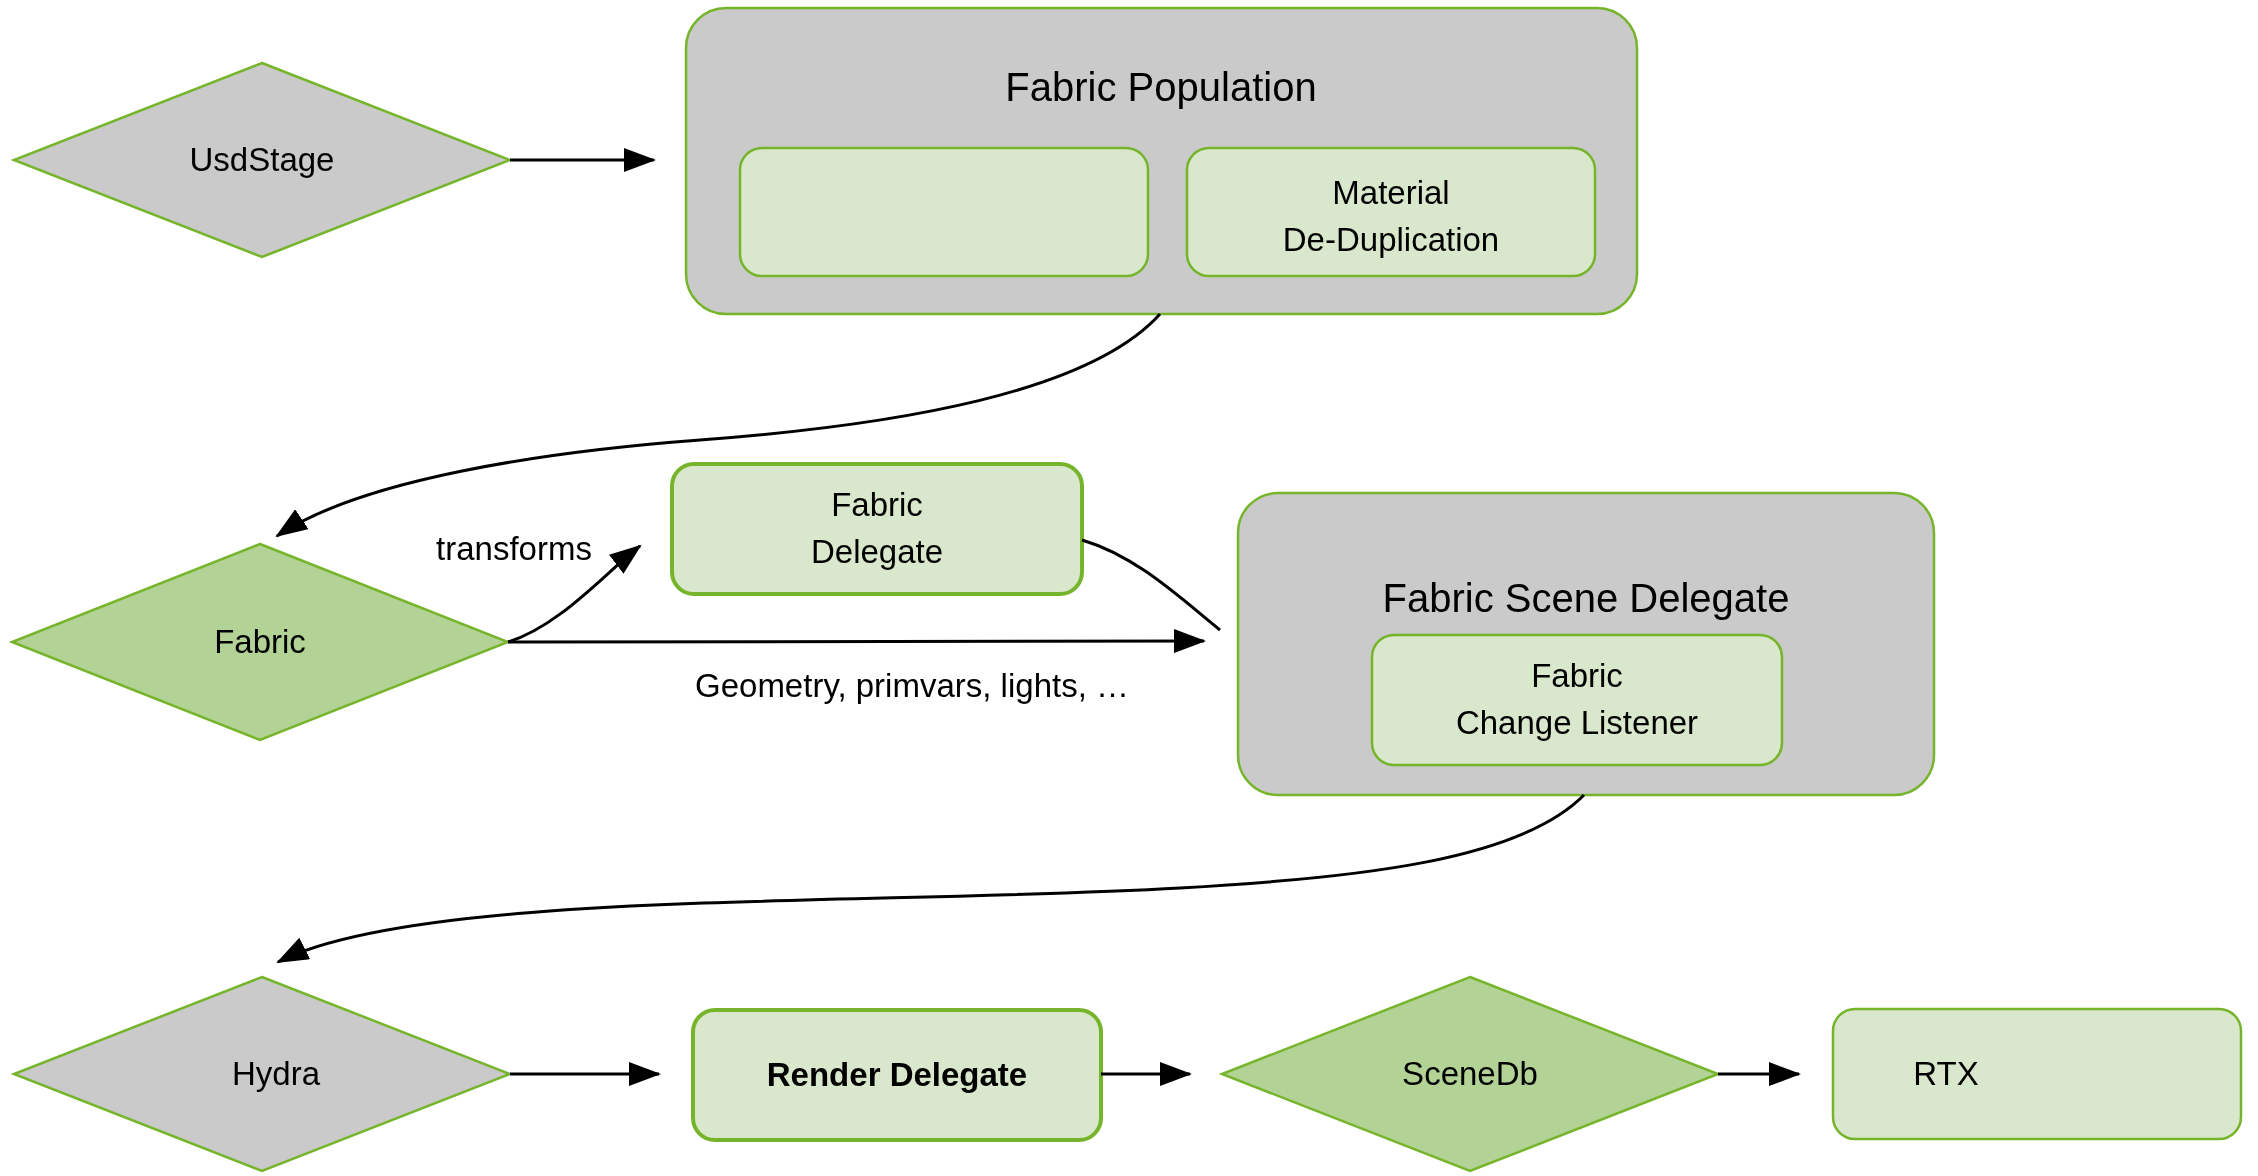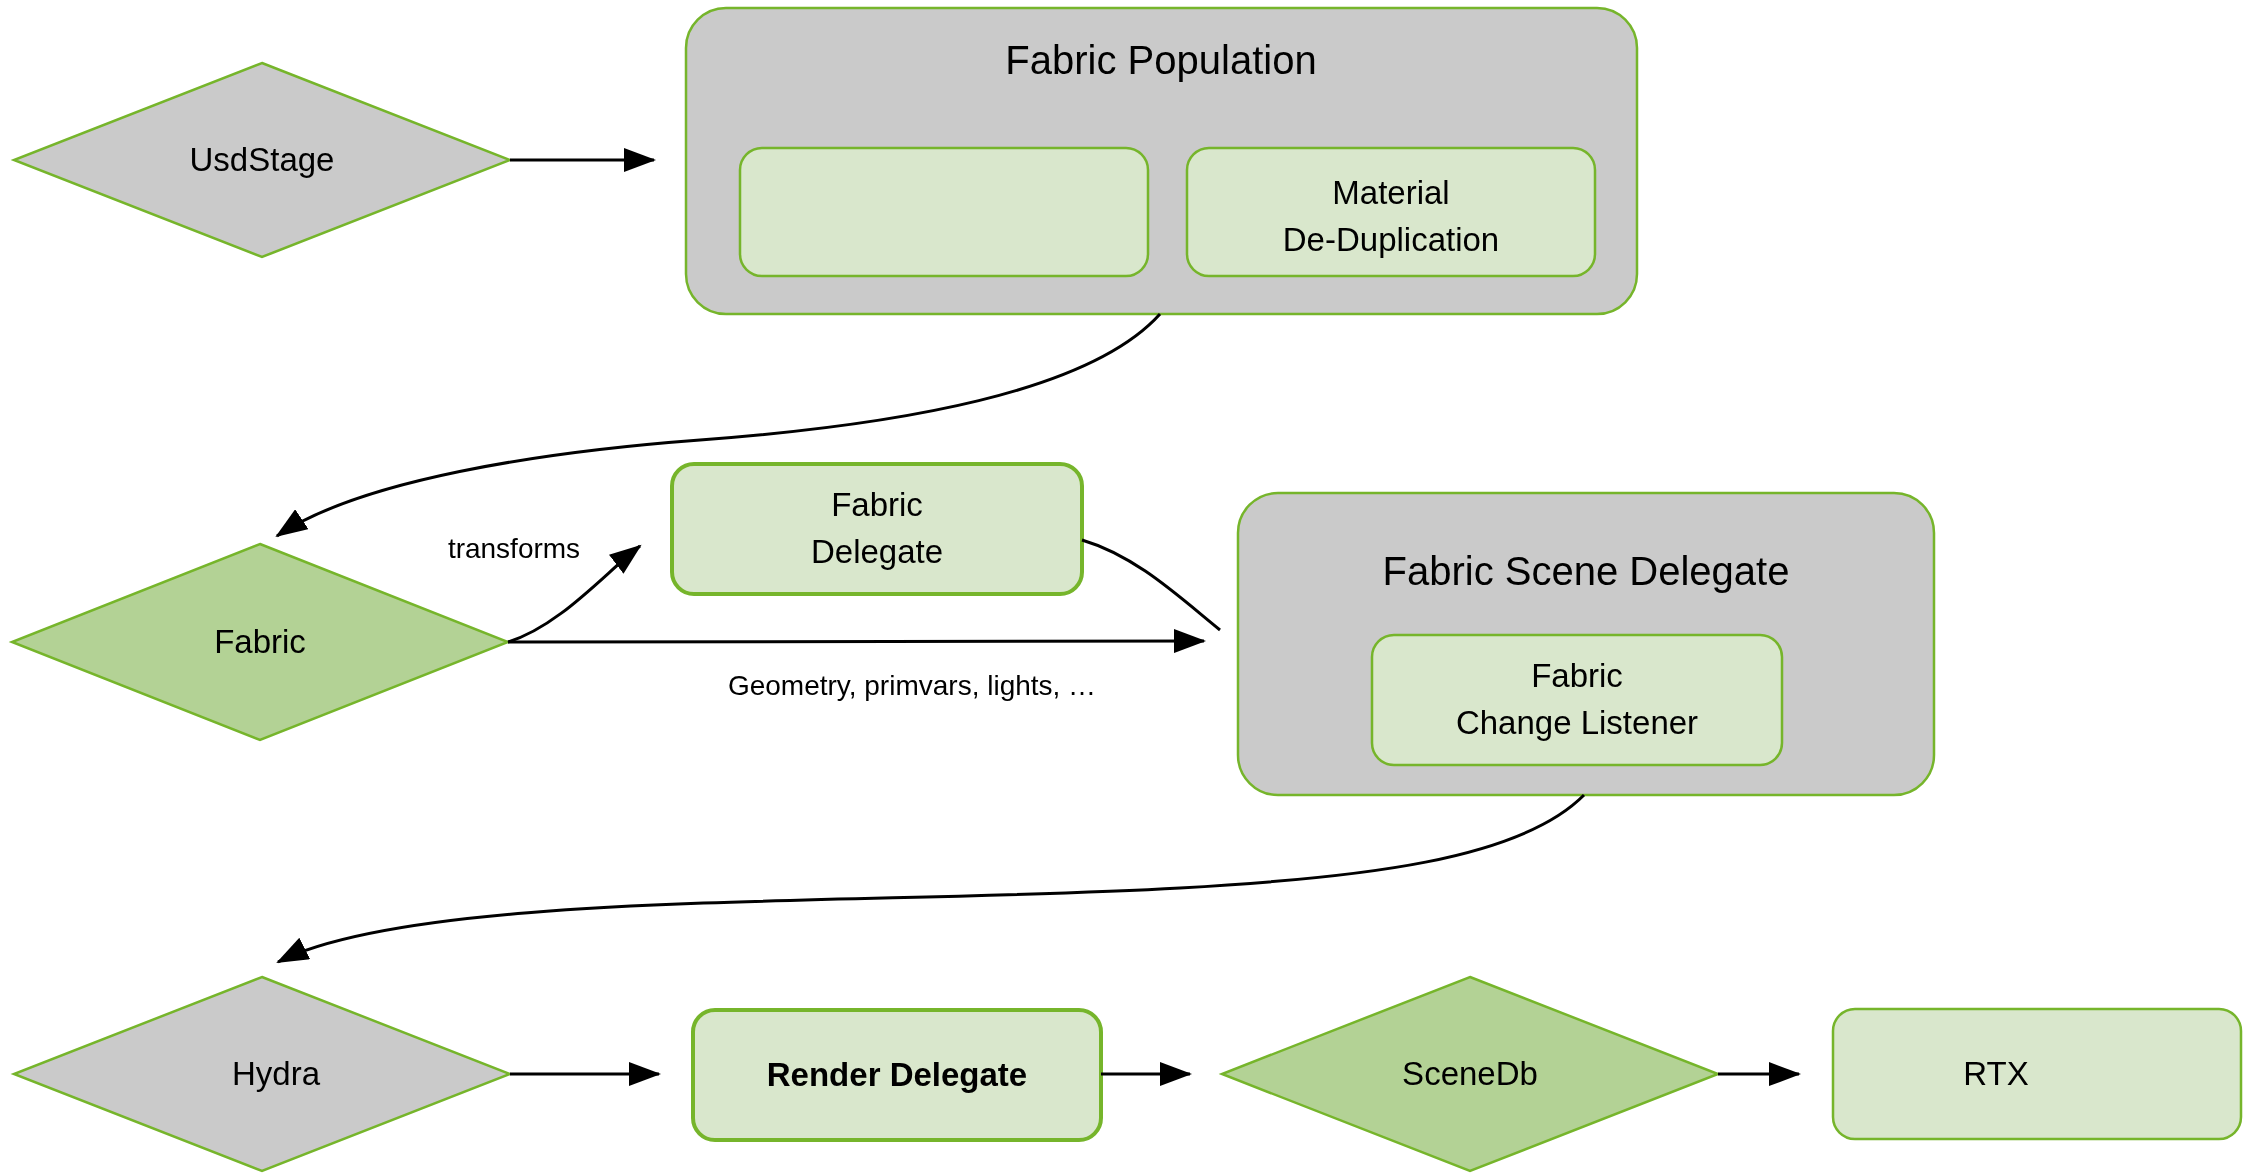--- a/index.html
+++ b/index.html
@@ -13,22 +13,22 @@
   }
   .stage svg.wires{position:absolute;left:0;top:0;width:100%;height:100%;}
   .lbl{
     position:absolute;
     transform:translate(-50%,-50%);
     text-align:center;
     white-space:nowrap;
     line-height:1.42;
     font-size:33px;
   }
-  .lbl.title{font-size:40px;}
-  .lbl.edge-label{font-size:28px;}
+  .lbl.title{font-size:40px;margin-top:27px;}
+  .lbl.edge-label{font-size:33px;}
 </style>
 </head>
 <body>
 
 <div class="stage">
 
   <svg class="wires" viewBox="0 0 2258 1176">
     <defs>
       <marker id="arrow" markerUnits="userSpaceOnUse" markerWidth="34" markerHeight="24" refX="30" refY="12" orient="auto">
         <path d="M0,0 L32,12 L0,24 Z" fill="var(--edge-black,#000)"></path>
@@ -90,15 +90,15 @@
   </div>
 
   <div class="lbl edge-label" style="left:875px;top:686px;margin-left:37px;">Geometry, primvars, lights, …</div>
 
   <div class="lbl" style="left:276px;top:1074px;">Hydra</div>
 
   <div class="lbl" style="left:897px;top:1075px;font-weight:bold;">Render Delegate</div>
 
   <div class="lbl" style="left:1470px;top:1074px;">SceneDb</div>
 
-  <div class="lbl" style="left:1996px;top:1074px;">RTX</div>
+  <div class="lbl" style="left:1946px;top:1074px;">RTX</div>
 
 </div>
 
 </body></html>

